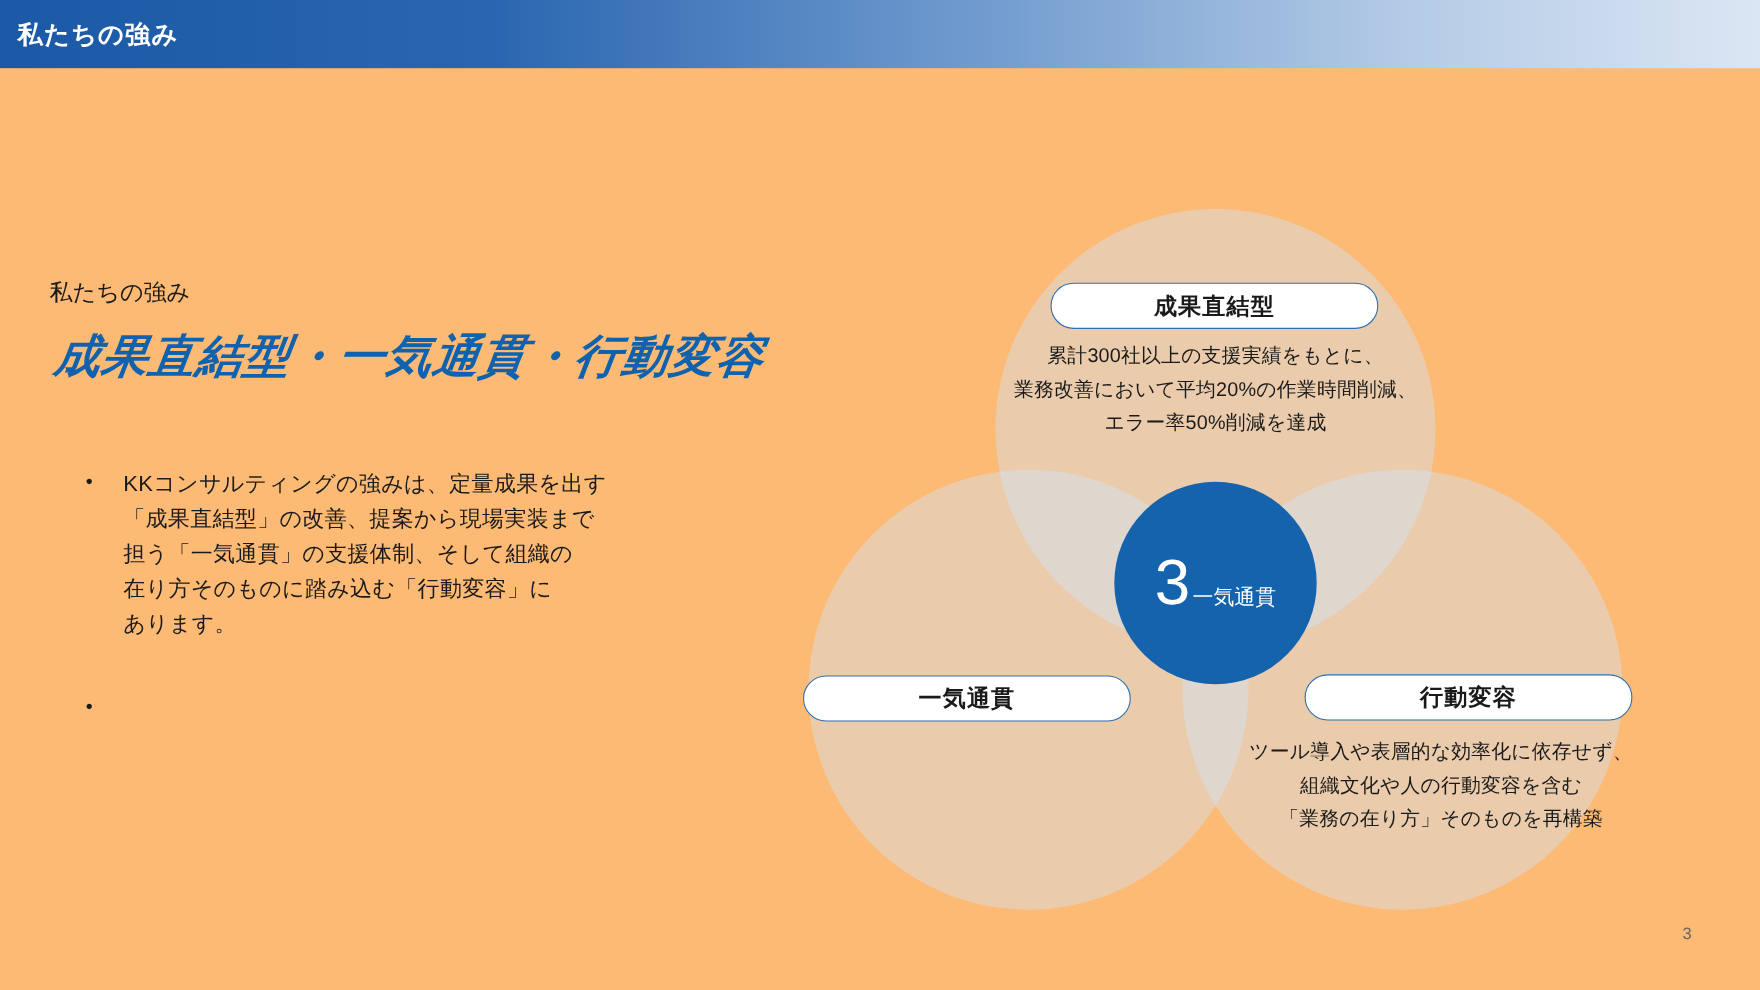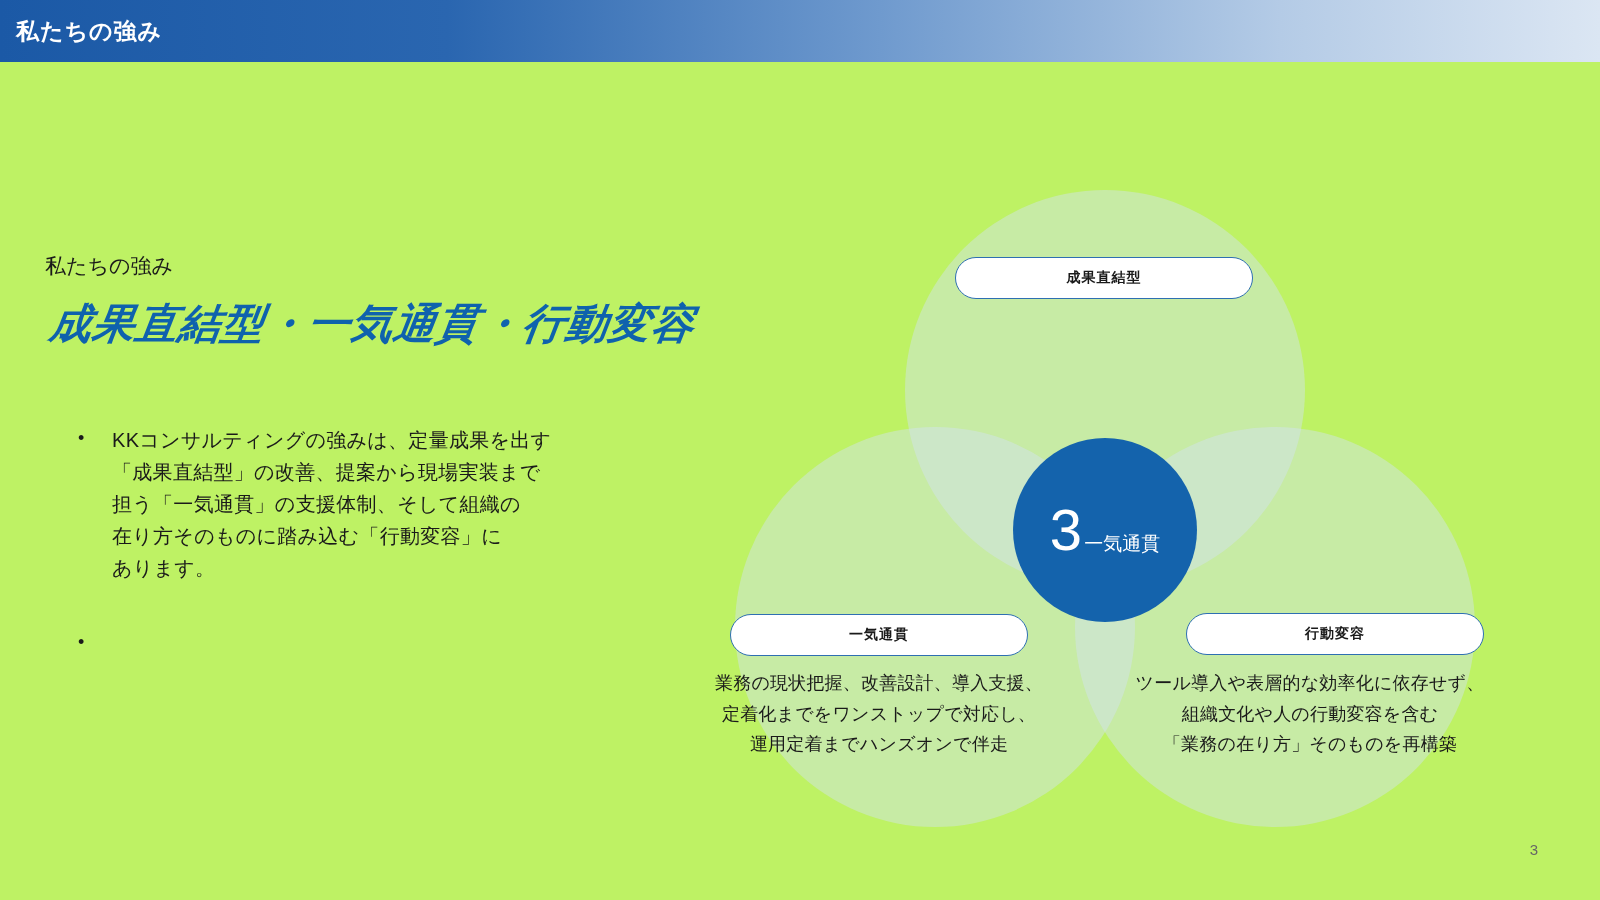--- a/index.html
+++ b/index.html
@@ -5,21 +5,21 @@
   * { margin: 0; padding: 0; box-sizing: border-box; }
   html, body { background: #ffffff; }
   body {
     font-family: "Liberation Sans", "DejaVu Sans", sans-serif;
     color: #1a1a1a;
   }
   .slide {
     position: relative;
     width: 1600px;
     height: 900px;
-    background: #bef264;
+    background: #fdba74;
     overflow: hidden;
   }
 
   
   .header-bar {
     position: absolute;
     left: 0; top: 0;
     width: 100%;
     height: 62px;
     background: linear-gradient(90deg, #1b59a6 0%, #2a66b0 28%, #5d8ec6 52%, #9db popup 0%);
@@ -135,21 +135,21 @@
   .venn-pill {
     position: absolute;
     width: 298px;
     height: 42px;
     background: #ffffff;
     border: 1.5px solid #2e6fb2;
     border-radius: 22px;
     display: flex;
     align-items: center;
     justify-content: center;
-    font-size: 14px;
+    font-size: 21px;
     font-weight: bold;
     color: #1a1a1a;
     letter-spacing: 1px;
   }
   .venn-pill.top   { left: 955px;  top: 257px; }
   .venn-pill.left  { left: 730px;  top: 614px; }
   .venn-pill.right { left: 1186px; top: 613px; }
 
   .venn-desc {
     position: absolute;
@@ -206,25 +206,25 @@
   <div class="venn-circle right"></div>
 
   <div class="venn-center">
     <div class="venn-center-inner">
       <span class="venn-center-number">3</span>
       <span class="venn-center-suffix">一気通貫</span>
     </div>
   </div>
 
   <div class="venn-pill top">成果直結型</div>
+  <div class="venn-desc top">累計300社以上の支援実績をもとに、
+業務改善において平均20%の作業時間削減、
+エラー率50%削減を達成</div>
 
   <div class="venn-pill left">一気通貫</div>
-  <div class="venn-desc left">業務の現状把握、改善設計、導入支援、
-定着化までをワンストップで対応し、
-運用定着までハンズオンで伴走</div>
 
   <div class="venn-pill right">行動変容</div>
   <div class="venn-desc right">ツール導入や表層的な効率化に依存せず、
 組織文化や人の行動変容を含む
 「業務の在り方」そのものを再構築</div>
 
   <div class="page-number">3</div>
 
 </div>
 

